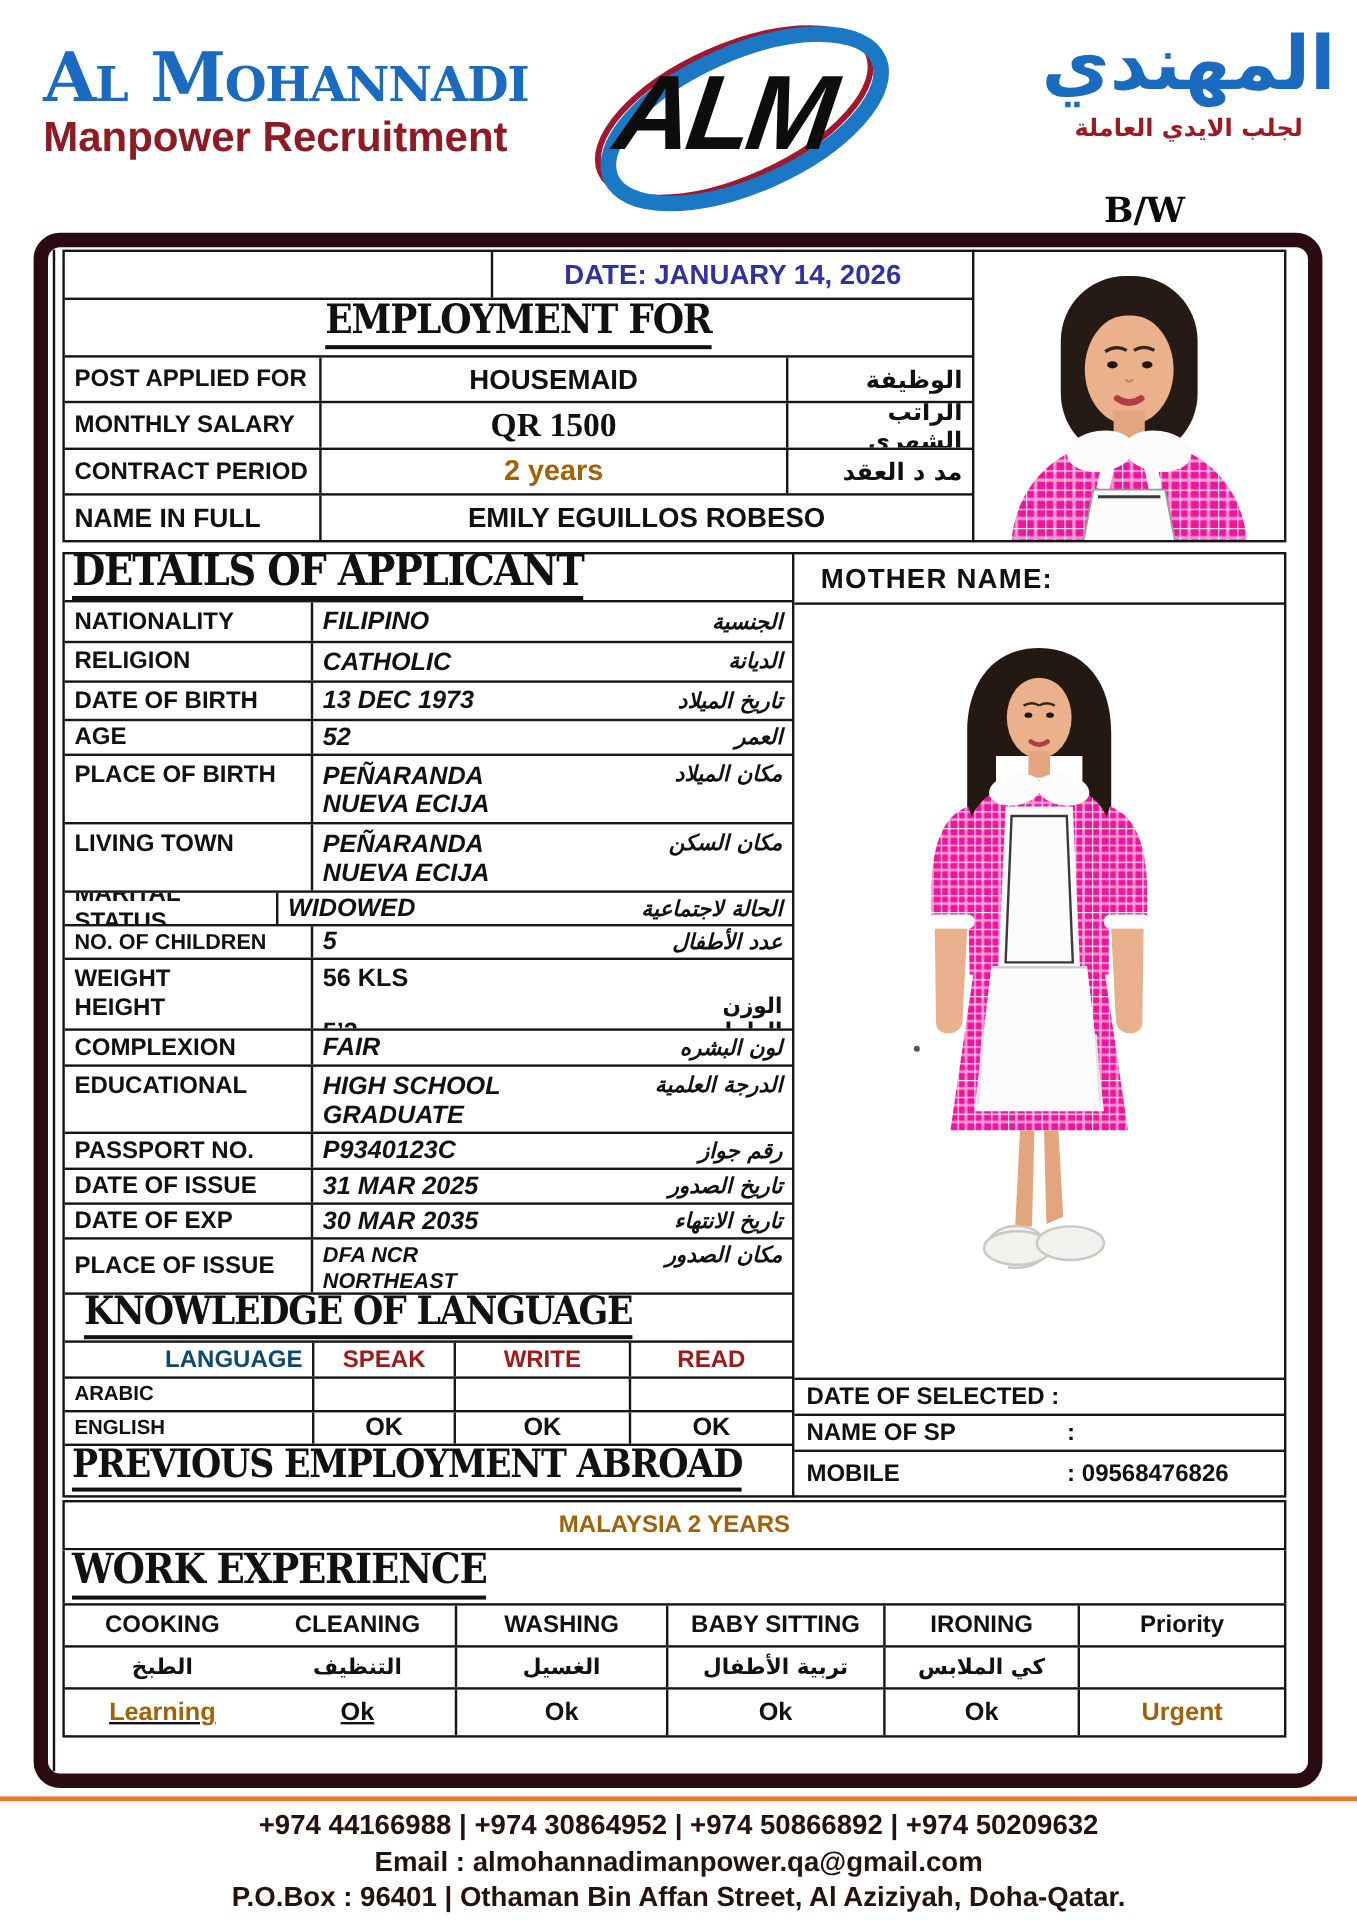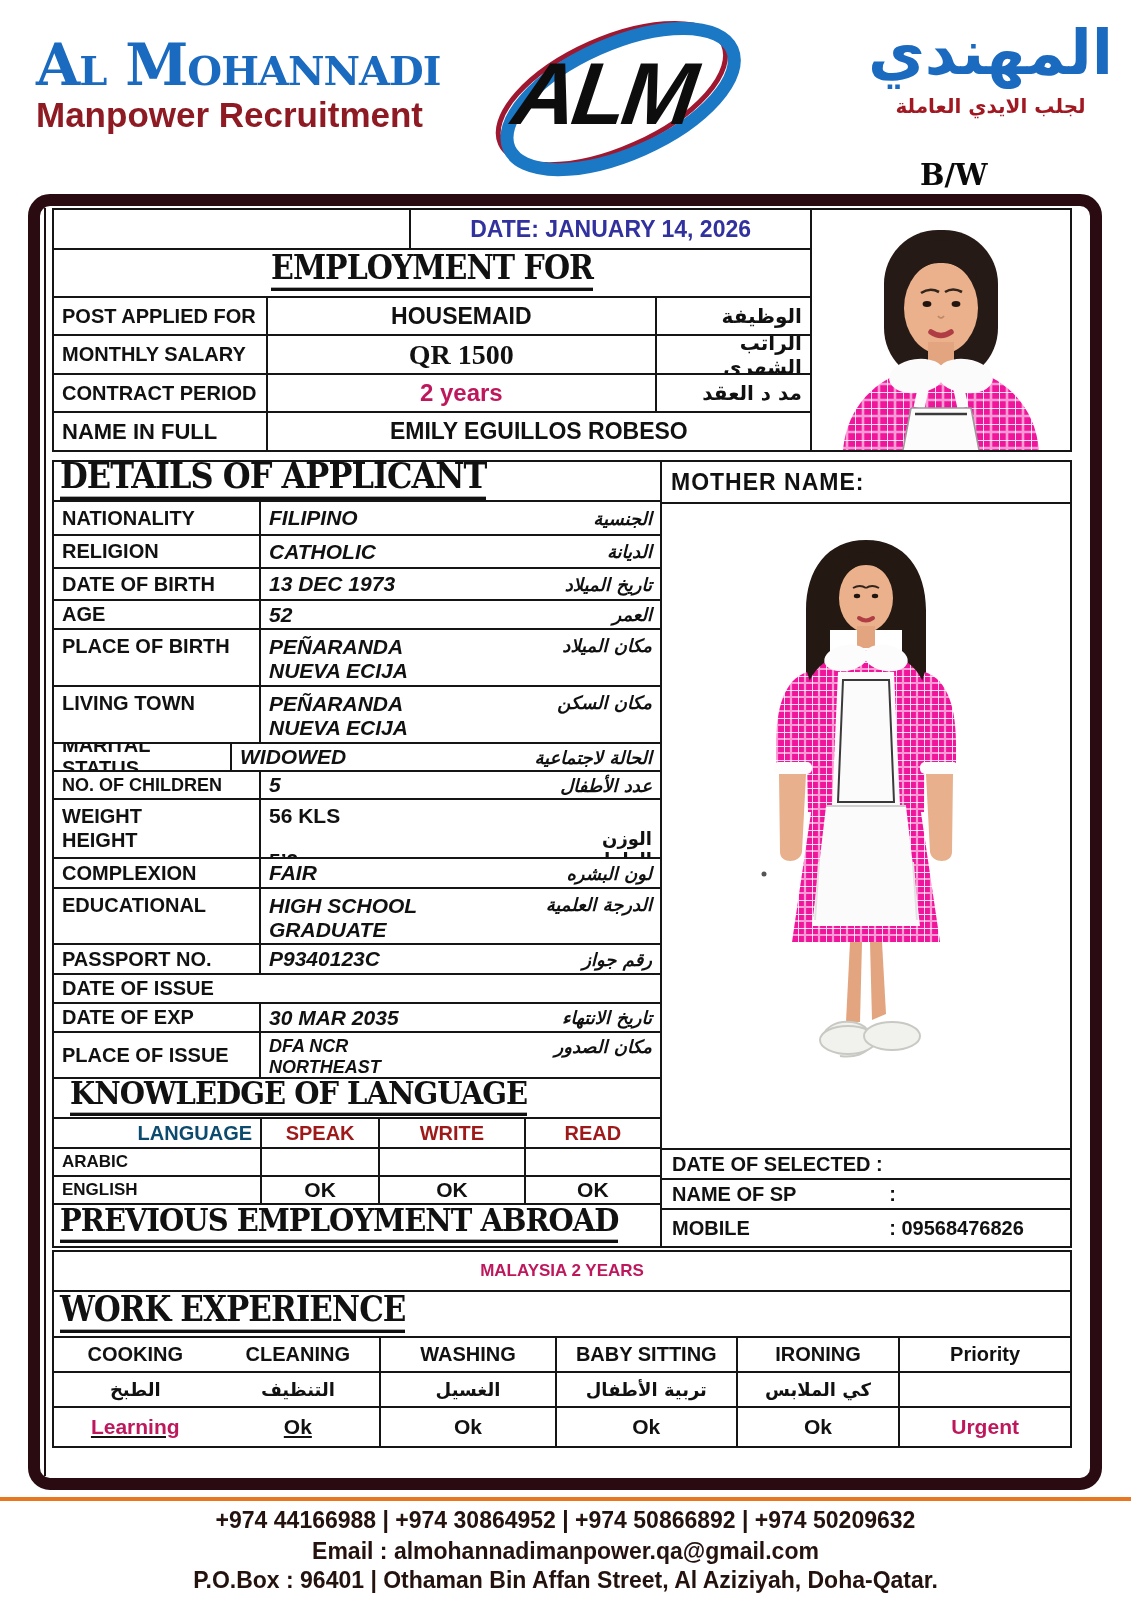--- a/index.html
+++ b/index.html
@@ -26,21 +26,21 @@
   .tr.first{border-top:none;}
   .td{box-sizing:border-box;border-left:2px solid #151515;display:flex;align-items:center;
       padding:0 8px;overflow:hidden;}
   .td.first{border-left:none;}
   .lbl{font-weight:700;font-size:20px;letter-spacing:0px;}
   .val{font-weight:700;font-size:21px;}
   .ar{font-family:"DejaVu Sans",sans-serif;direction:rtl;font-size:18px;font-weight:700;}
   .between{justify-content:space-between;font-style:italic;}
   .center{justify-content:center;text-align:center;}
   .pre{white-space:pre-line;line-height:1.15;}
-  .red{color:#be185d;}
+  .red{color:#a16207;}
   .blue{color:#32329e;}
   .poster{font-family:"DejaVu Serif",serif;font-weight:900;font-size:30px;letter-spacing:-1px;
       line-height:1;display:inline-block;border-bottom:3px solid #111;padding-bottom:3px;
       transform:scaleY(1.12);transform-origin:left bottom;}
   
   #footer-line{left:0;top:1497px;width:1131px;height:4px;background:#e87722;}
   .foot{width:1131px;text-align:center;font-weight:700;color:#24120e;font-size:23px;}
 </style>
 </head>
 <body>
@@ -228,20 +228,24 @@
     </div>
     <div class="tr" style="height:30px;">
       <div class="td first lbl" style="width:205px;">PASSPORT NO.</div>
       <div class="td between" style="flex:1;">
         <span class="val">P9340123C</span>
         <span class="ar">رقم جواز</span>
       </div>
     </div>
     <div class="tr" style="height:29px;">
       <div class="td first lbl" style="width:205px;">DATE OF ISSUE</div>
+      <div class="td between" style="flex:1;">
+        <span class="val">31 MAR 2025</span>
+        <span class="ar">تاريخ الصدور</span>
+      </div>
     </div>
     <div class="tr" style="height:29px;">
       <div class="td first lbl" style="width:205px;">DATE OF EXP</div>
       <div class="td between" style="flex:1;">
         <span class="val">30 MAR 2035</span>
         <span class="ar">تاريخ الانتهاء</span>
       </div>
     </div>
     <div class="tr" style="height:46px;">
       <div class="td first lbl" style="width:205px;">PLACE OF ISSUE</div>
@@ -280,21 +284,21 @@
       <div class="td center val" style="width:19.5%;">OK</div>
       <div class="td center val" style="width:24%;">OK</div>
       <div class="td center val" style="width:22.5%;">OK</div>
     </div>
     <div class="tr" style="height:43px;padding-left:6px;align-items:center;">
       <span class="poster" style="font-size:29px;">PREVIOUS EMPLOYMENT ABROAD</span>
     </div>
   </div>
 
   <div class="abs tbl" style="left:620px;top:254px;width:412px;height:788px;">
-    <div class="tr first" style="height:40px;align-items:center;padding:0 9px;">
+    <div class="tr first" style="height:40px;align-items:center;padding:0 22px;">
       <span class="lbl" style="font-size:23px;letter-spacing:1px;">MOTHER NAME:</span>
     </div>
     <div class="tr" style="height:646px;justify-content:center;align-items:flex-start;position:relative;">
       <svg width="360" height="600" viewBox="0 0 360 600" style="margin-top:18px;">
         <defs>
           <pattern id="plaid2" width="14" height="14" patternUnits="userSpaceOnUse">
             <rect width="14" height="14" fill="#ef169c"></rect>
             <path d="M0 7 H14 M7 0 V14" stroke="#ff9ad6" stroke-width="2.2"></path>
             <path d="M0 .5 H14 M.5 0 V14" stroke="#ffffff" stroke-width="1" opacity=".85"></path>
           </pattern>
@@ -339,21 +343,21 @@
       <span class="val" style="font-size:20px;">:</span>
     </div>
     <div class="tr" style="height:38px;align-items:center;padding:0 10px;">
       <span class="lbl" style="font-size:20px;flex:0 0 56%;">MOBILE</span>
       <span class="val" style="font-size:20px;">: 09568476826</span>
     </div>
   </div>
 
   <div class="abs tbl" style="left:12px;top:1044px;width:1020px;height:42px;justify-content:center;">
     <div class="center" style="display:flex;">
-      <span class="val red" style="font-size:17px;">MALAYSIA 2 YEARS</span>
+      <span class="val red" style="font-size:20px;">MALAYSIA 2 YEARS</span>
     </div>
   </div>
 
   <div class="abs" style="left:12px;top:1086px;width:1020px;height:44px;box-sizing:border-box;border-left:2px solid #151515;border-right:2px solid #151515;display:flex;align-items:center;padding-left:6px;background:#fff;">
     <span class="poster" style="font-size:31px;">WORK EXPERIENCE</span>
   </div>
 
   <div class="abs tbl" style="left:12px;top:1130px;width:1020px;height:112px;">
     <div class="tr first" style="height:33px;">
       <div class="td first" style="width:32%;padding:0;">

